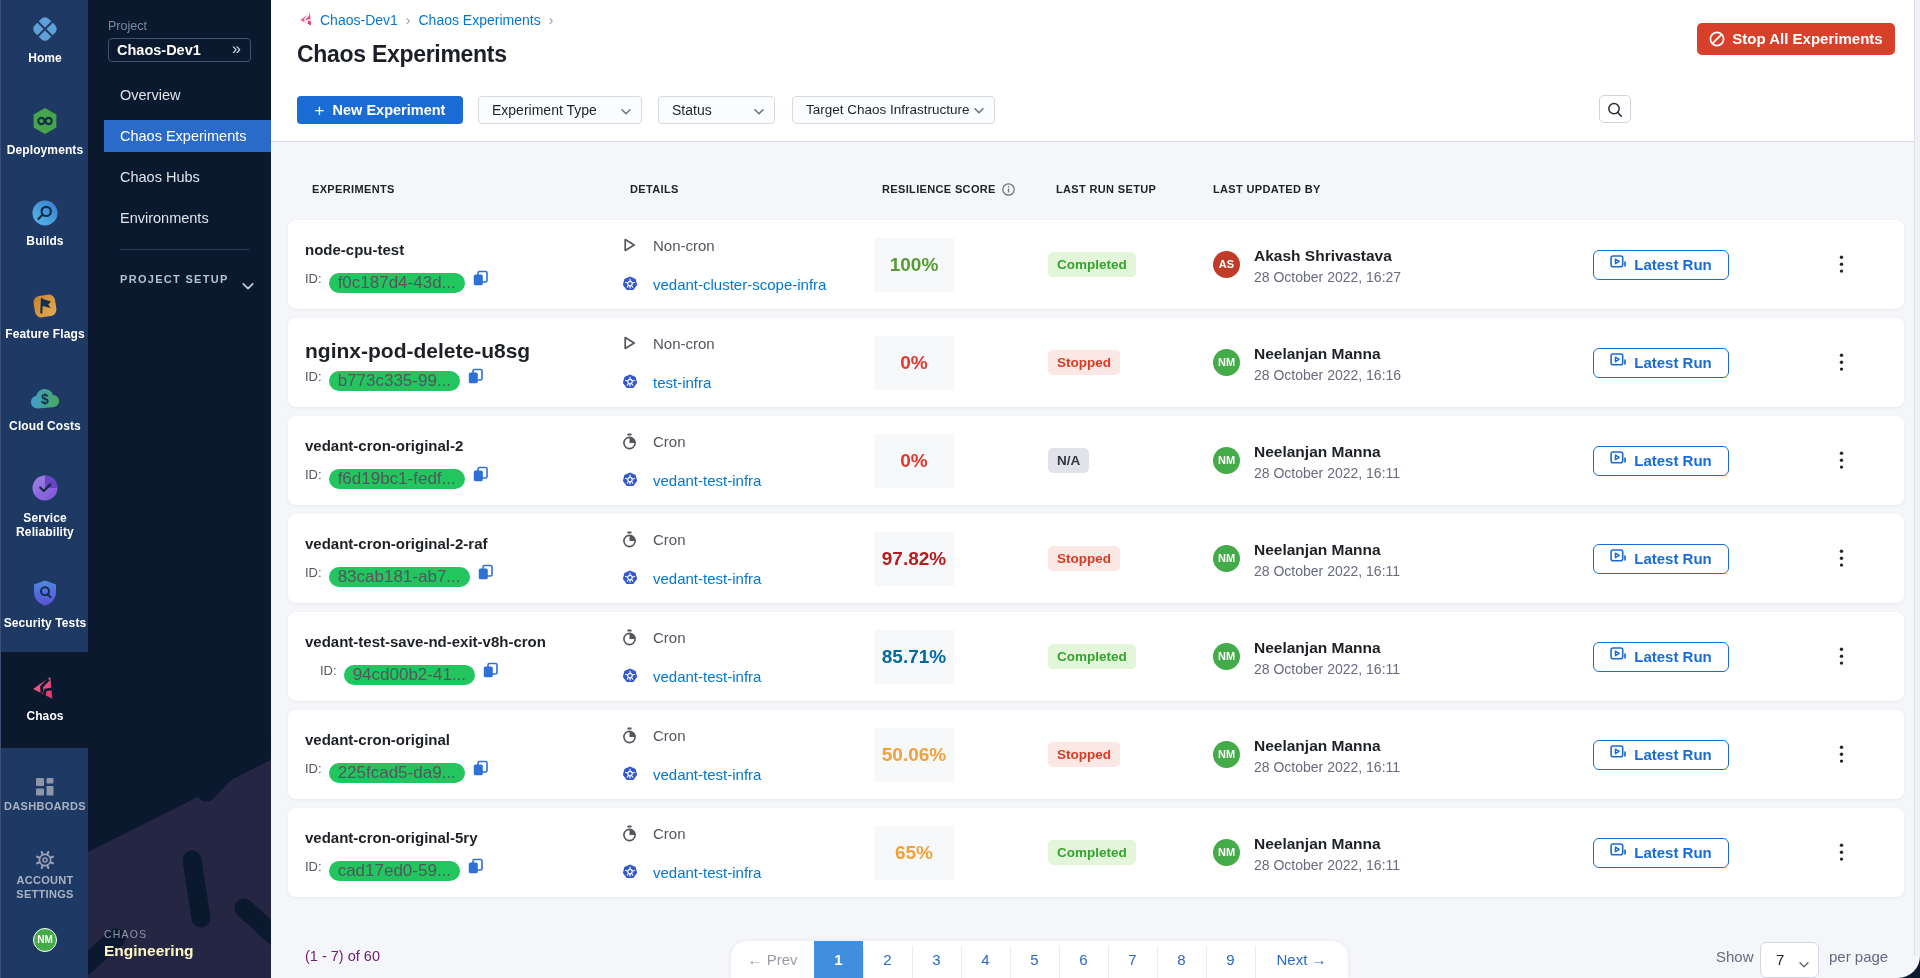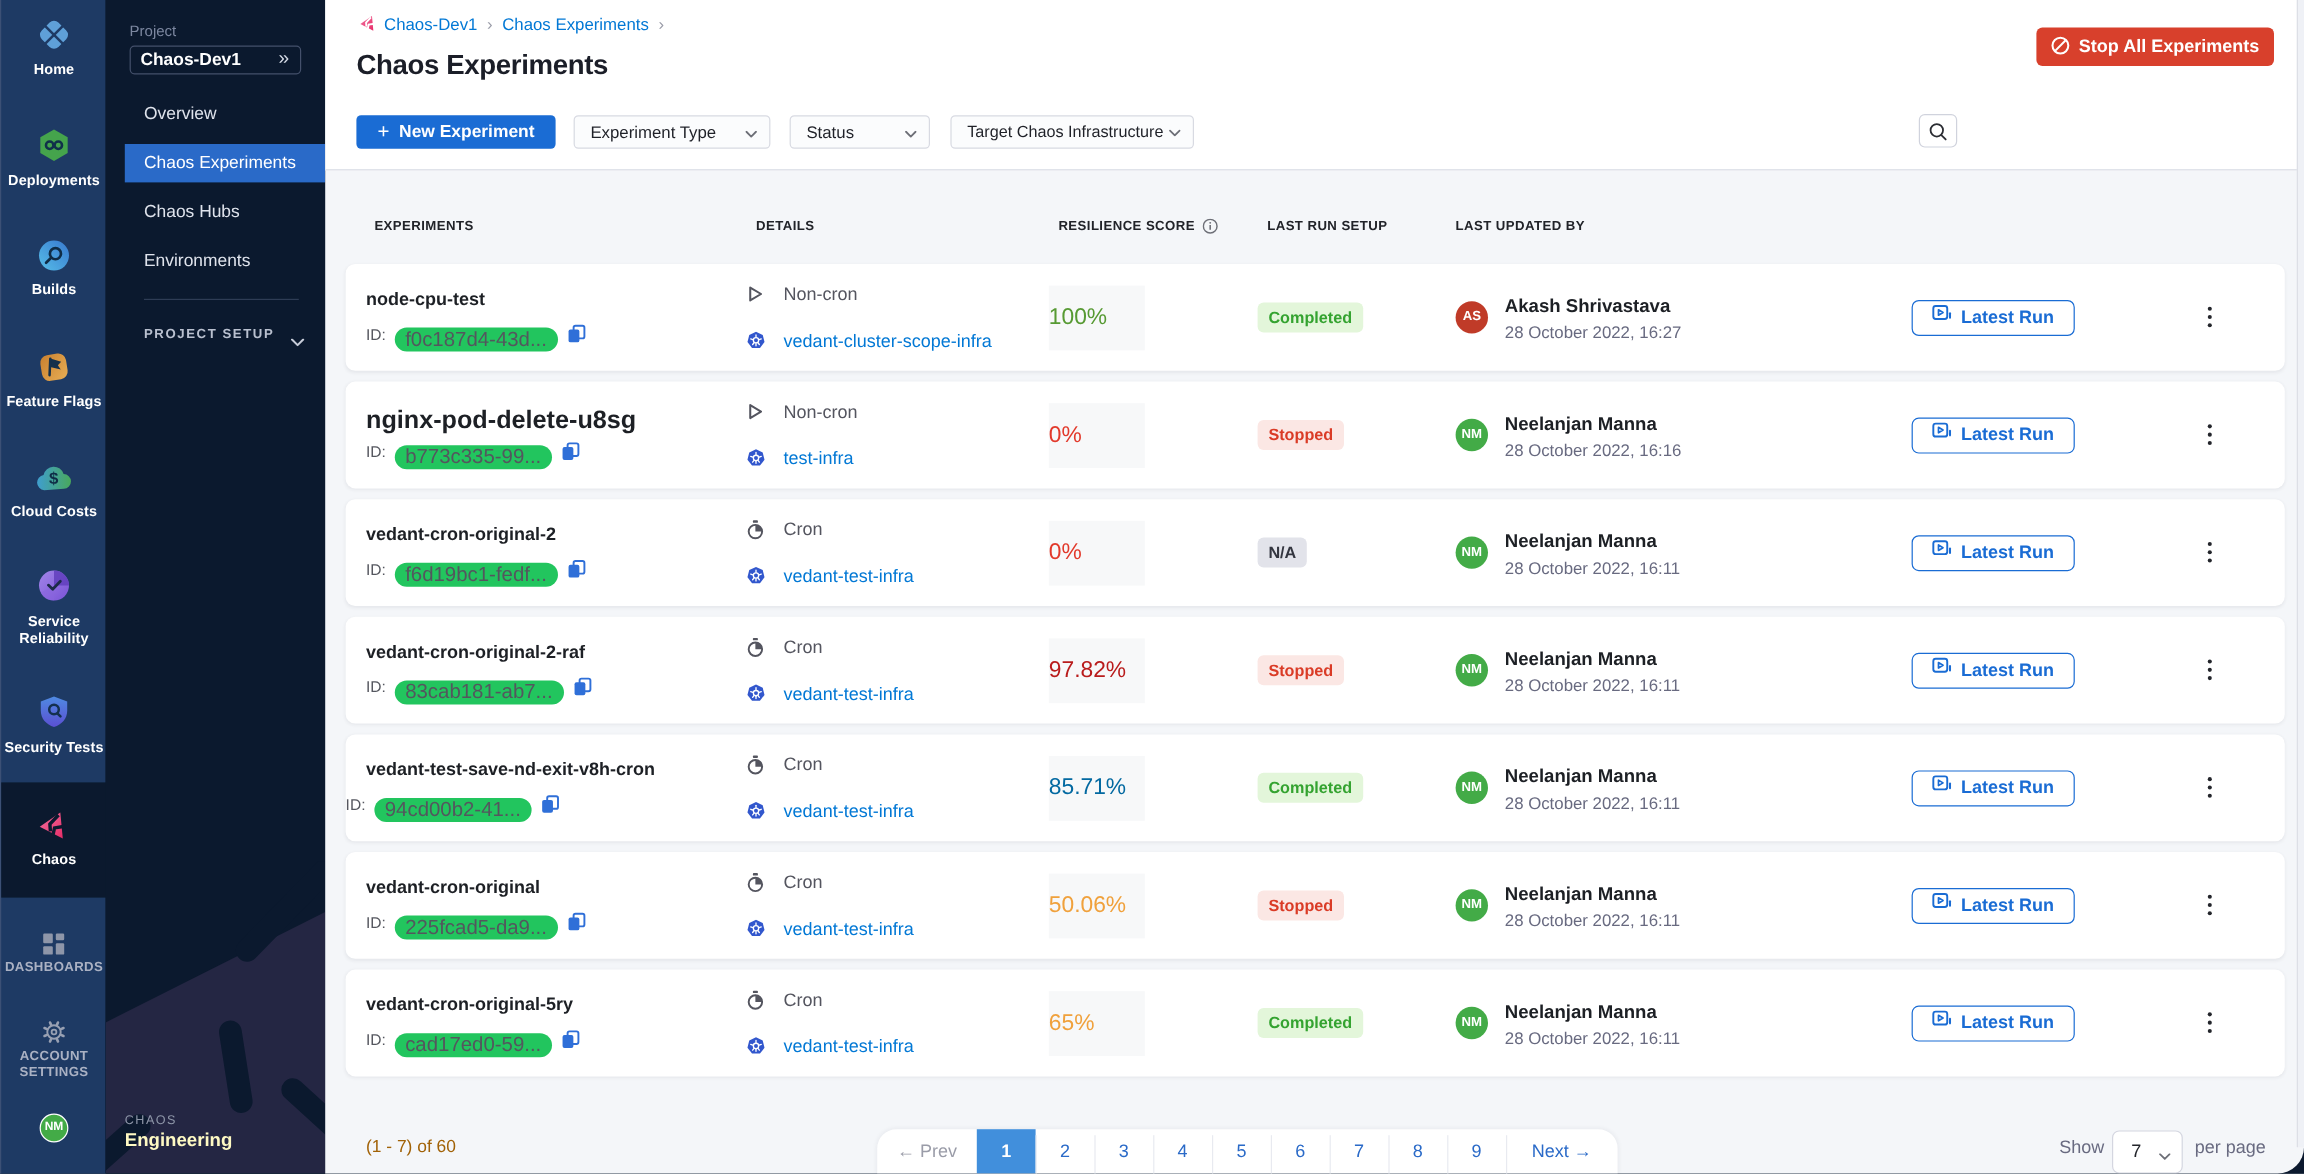--- a/index.html
+++ b/index.html
@@ -8,21 +8,21 @@
 #content{position:absolute;left:271px;top:0;width:1649px;height:978px;background:#f4f6f9;border-bottom-right-radius:22px;overflow:hidden}
 #tophdr{position:absolute;left:0;top:0;width:1649px;height:142px;background:#fff;border-bottom:1px solid #d9dce5}
 .mod{position:absolute;left:0;width:88px;text-align:center;color:#fff}
 .mod .lb{font-size:12px;font-weight:bold;line-height:13.5px;letter-spacing:0.1px}
 .modg .lb{color:#aab1c3;font-weight:bold;font-size:11px;letter-spacing:0.3px}
 .pnav{position:absolute;left:32px;color:#dfe3ec;font-size:14.5px}
 .hlbl{position:absolute;top:183px;font-size:11px;font-weight:bold;color:#212329;letter-spacing:0.35px;white-space:nowrap}
 .card{position:absolute;left:17px;width:1616px;height:89px;background:#fff;border-radius:8px;box-shadow:0 1px 3px rgba(40,41,61,.07)}
 .cell{position:absolute;white-space:nowrap}
 .pill{position:absolute;left:760px;height:25px;border-radius:5px;font-size:13.5px;font-weight:bold;line-height:25px;padding:0 9px}
-.scorebox{position:absolute;left:586px;top:18px;width:80px;height:54px;background:#f7f8f9;text-align:left;line-height:54px;font-size:19px;font-weight:normal}
+.scorebox{position:absolute;left:586px;top:18px;width:80px;height:54px;background:#f7f8f9;text-align:center;line-height:54px;font-size:19px;font-weight:bold}
 .runbtn{position:absolute;left:1305px;top:30px;width:136px;height:30px;border:1.5px solid #1a6cd4;border-radius:6px;color:#1a6cd4;font-size:15px;font-weight:bold;text-align:center;line-height:27px}
 .idpill{display:inline-block;height:20px;line-height:20px;background:#22c55e;border-radius:10px;padding:0 9px;color:#54565e;font-size:17px;margin-left:7px;vertical-align:-5px}
 .pgsep{position:absolute;top:5px;width:1px;height:40px;background:#e8eaf0}
 .pgnum{position:absolute;top:0;width:49px;text-align:center;line-height:37px;font-size:15px;color:#2a6ac8}
 </style></head><body>
 
 <div id="leftbar">
 <div class="abs" style="left:0;top:652px;width:88px;height:96px;background:#0b192e"></div>
 <div class="mod" style="top:15px"><svg width="28" height="28" viewBox="0 0 28 28">
         <rect x="4.2" y="4.2" width="19.6" height="19.6" rx="5.2" fill="#5fa0d8" transform="rotate(45 14 14)"></rect>
@@ -382,21 +382,21 @@
           <path d="M15 9 L15 12.8" stroke="#1a6cd4" stroke-width="1.7" stroke-linecap="round"></path>
         </svg>Latest Run</div>
 <div class="cell" style="left:1551px;top:35px"><svg width="5" height="19" viewBox="0 0 5 19">
           <circle cx="2.5" cy="2.3" r="1.7" fill="#23252b"></circle>
           <circle cx="2.5" cy="9.2" r="1.7" fill="#23252b"></circle>
           <circle cx="2.5" cy="16.1" r="1.7" fill="#23252b"></circle>
         </svg></div>
 </div>
 <div class="card" style="top:612px">
 <div class="cell" style="left:17px;top:21px;font-size:15px;font-weight:bold;color:#1d2025">vedant-test-save-nd-exit-v8h-cron</div>
-<div class="cell" style="left:0;top:50px;font-size:13px;color:#55575f">ID:<span class="idpill">94cd00b2-41...</span><span style="margin-left:7px;vertical-align:-4px"><svg width="17" height="17" viewBox="0 0 17 17">
+<div class="cell" style="left:32px;top:50px;font-size:13px;color:#55575f">ID:<span class="idpill">94cd00b2-41...</span><span style="margin-left:7px;vertical-align:-4px"><svg width="17" height="17" viewBox="0 0 17 17">
             <rect x="6" y="1.5" width="9" height="10.5" rx="1.6" fill="none" stroke="#2f6fd8" stroke-width="1.6"></rect>
             <rect x="1.8" y="4.6" width="9" height="10.7" rx="1.6" fill="#2f6fd8"></rect>
           </svg></span></div>
 <div class="cell" style="left:334px;top:17px"><svg width="15" height="17" viewBox="0 0 15 17">
           <rect x="5.4" y="0.6" width="4.2" height="2" rx="0.7" fill="#54555f"></rect>
           <circle cx="7.5" cy="10" r="5.6" fill="none" stroke="#54555f" stroke-width="1.6"></circle>
           <path d="M7.5 10 L7.5 4.4 A5.6 5.6 0 0 1 13.1 10 Z" fill="#54555f"></path>
         </svg></div>
 <div class="cell" style="left:365px;top:17px;font-size:15px;color:#54555f">Cron</div>
 <div class="cell" style="left:334px;top:56px"><svg width="16" height="16" viewBox="0 0 16 16">
@@ -503,21 +503,21 @@
           <rect x="1.1" y="3" width="11.6" height="10.8" rx="2" fill="none" stroke="#1a6cd4" stroke-width="1.6"></rect>
           <path d="M5.4 6.1 L9.2 8.4 L5.4 10.7 Z" fill="none" stroke="#1a6cd4" stroke-width="1.4" stroke-linejoin="round"></path>
           <path d="M15 9 L15 12.8" stroke="#1a6cd4" stroke-width="1.7" stroke-linecap="round"></path>
         </svg>Latest Run</div>
 <div class="cell" style="left:1551px;top:35px"><svg width="5" height="19" viewBox="0 0 5 19">
           <circle cx="2.5" cy="2.3" r="1.7" fill="#23252b"></circle>
           <circle cx="2.5" cy="9.2" r="1.7" fill="#23252b"></circle>
           <circle cx="2.5" cy="16.1" r="1.7" fill="#23252b"></circle>
         </svg></div>
 </div>
-<div class="cell" style="left:34px;top:948px;font-size:14.5px;color:#a16207">(1 - 7) of 60</div>
+<div class="cell" style="left:34px;top:948px;font-size:14.5px;color:#701a75">(1 - 7) of 60</div>
 <div class="abs" style="left:460px;top:941px;width:617px;height:37px;background:#fff;border-radius:16px 16px 0 0;box-shadow:0 0 4px rgba(40,41,61,.08)">
 <div class="abs" style="left:0;top:0;width:83px;text-align:center;line-height:37px;font-size:15px;color:#9a9ca8">← Prev</div>
 <div class="abs" style="left:83px;top:0;width:49px;height:37px;background:#418fdc;color:#fff;text-align:center;line-height:37px;font-size:15px;font-weight:bold">1</div>
 <div class="pgnum" style="left:132px">2</div>
 <div class="pgsep" style="left:132px"></div>
 <div class="pgnum" style="left:181px">3</div>
 <div class="pgsep" style="left:181px"></div>
 <div class="pgnum" style="left:230px">4</div>
 <div class="pgsep" style="left:230px"></div>
 <div class="pgnum" style="left:279px">5</div>

